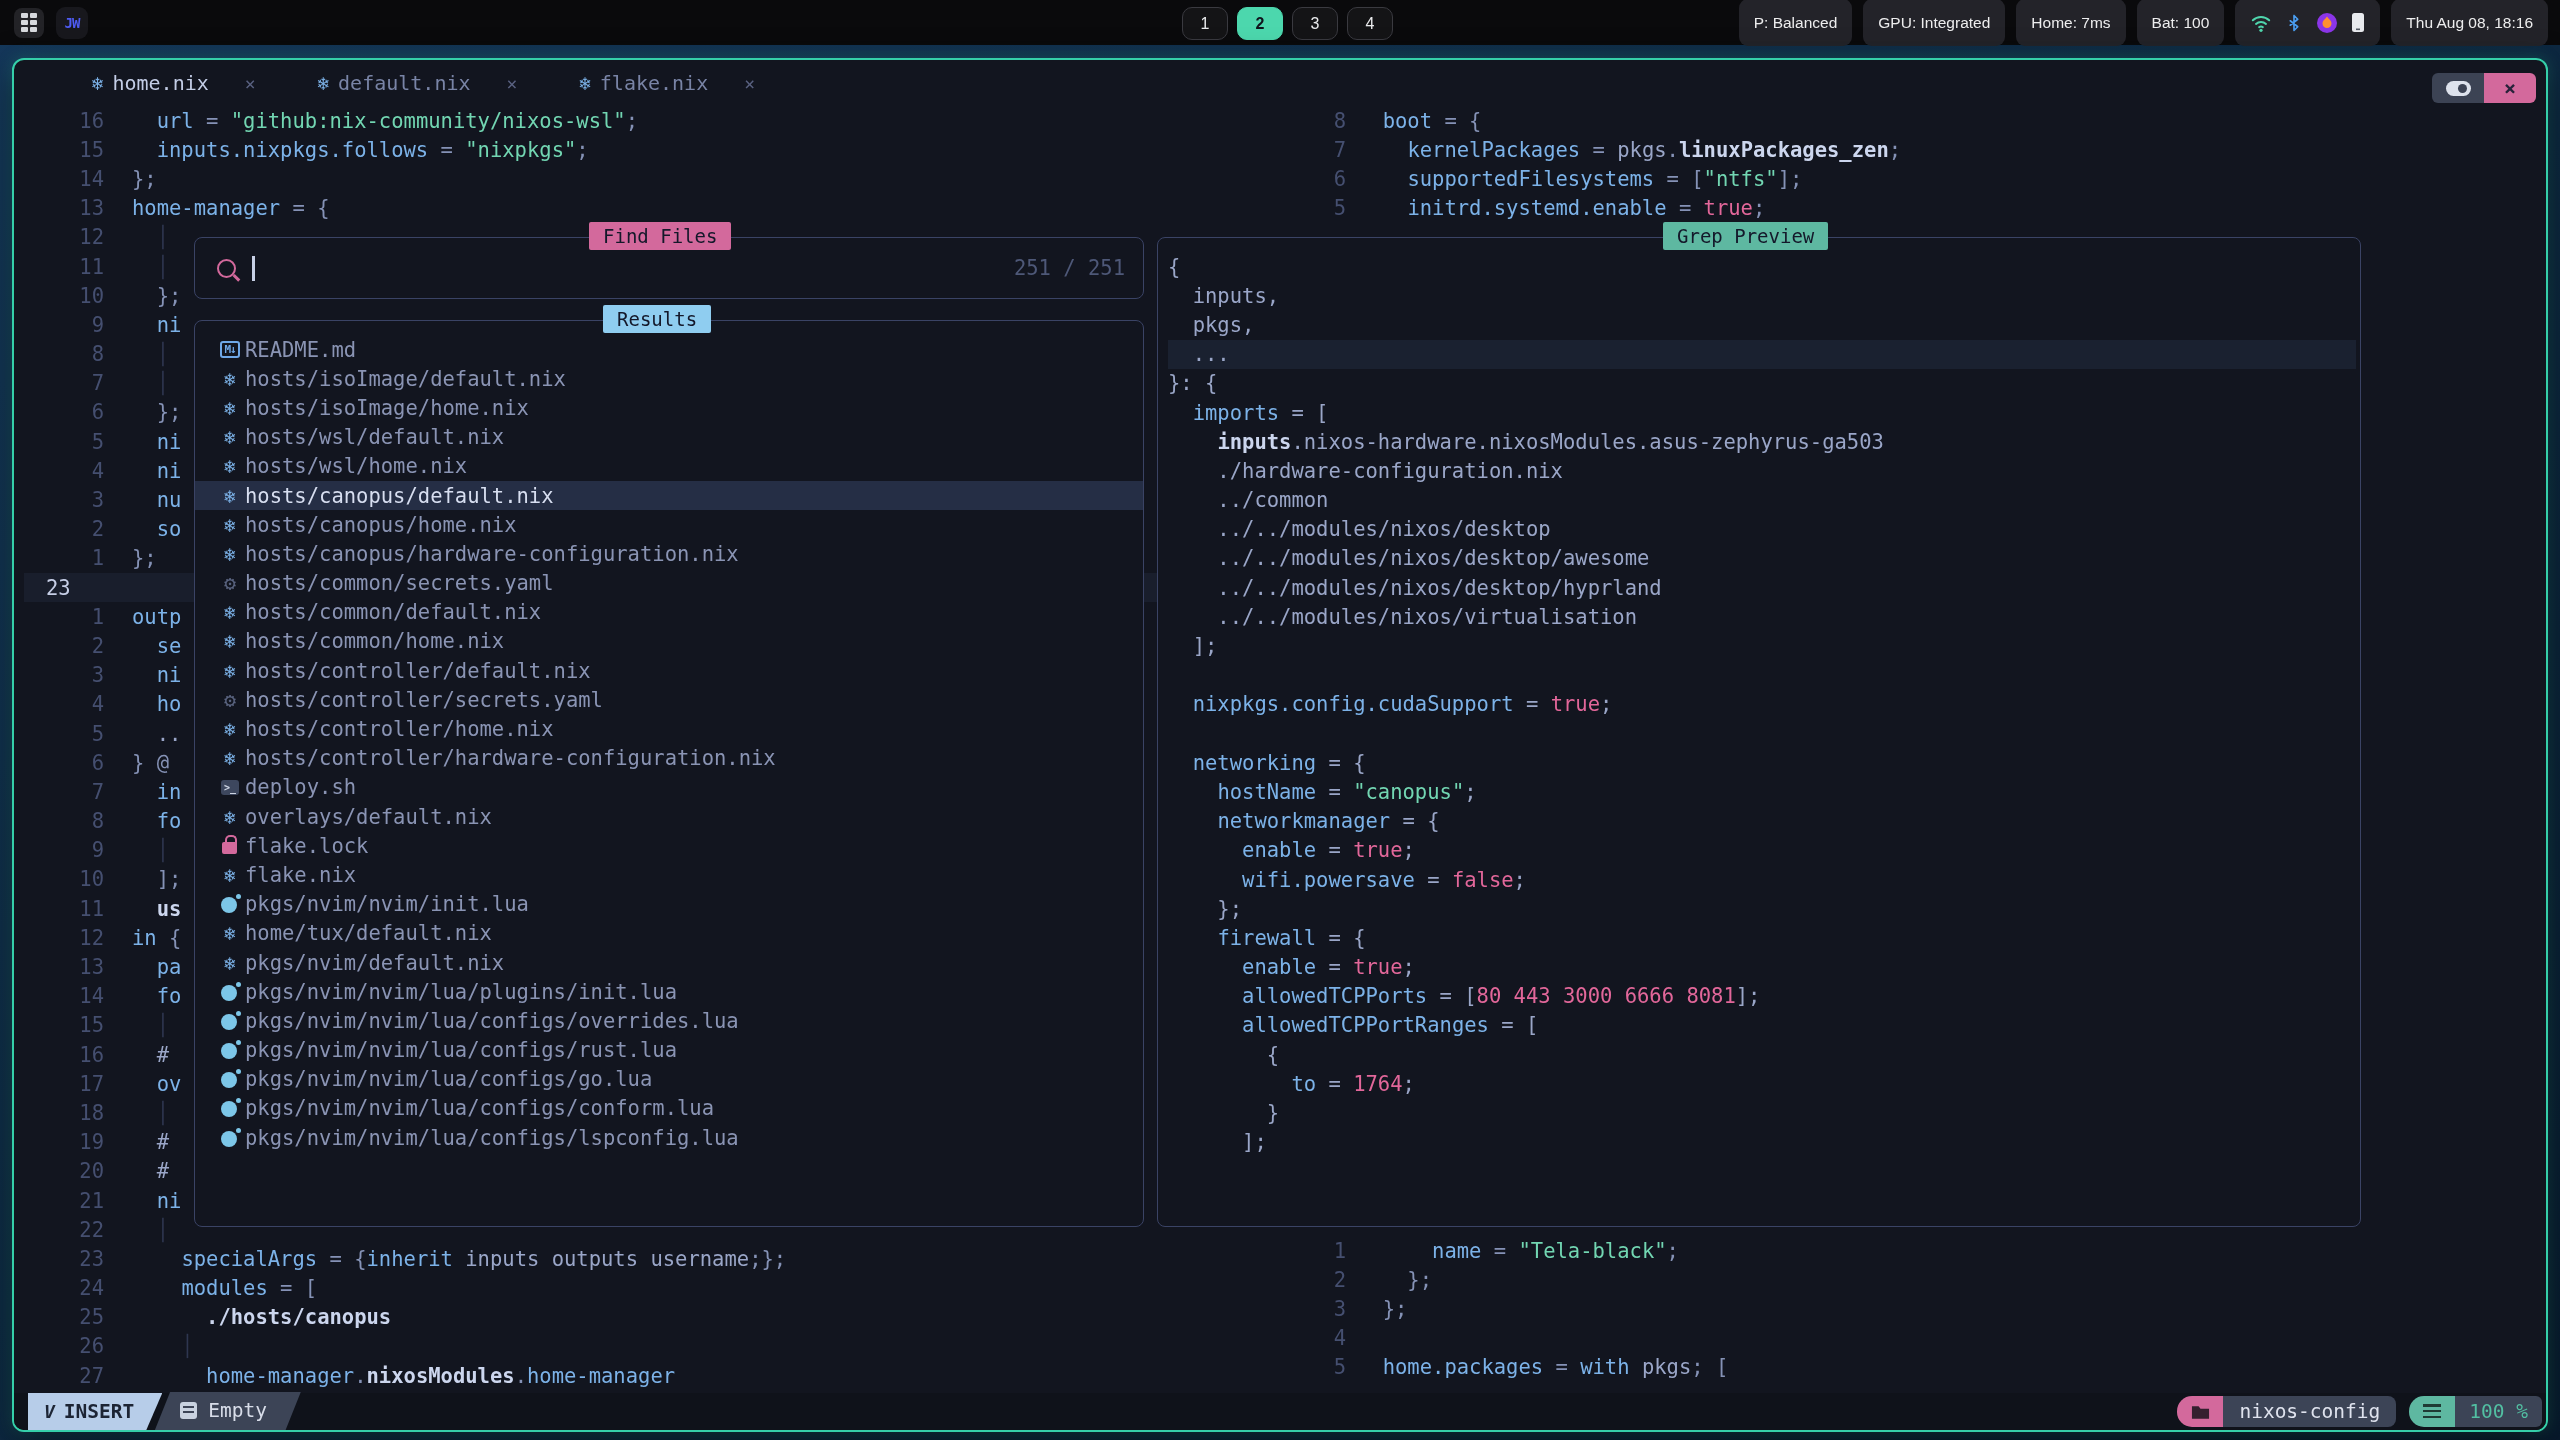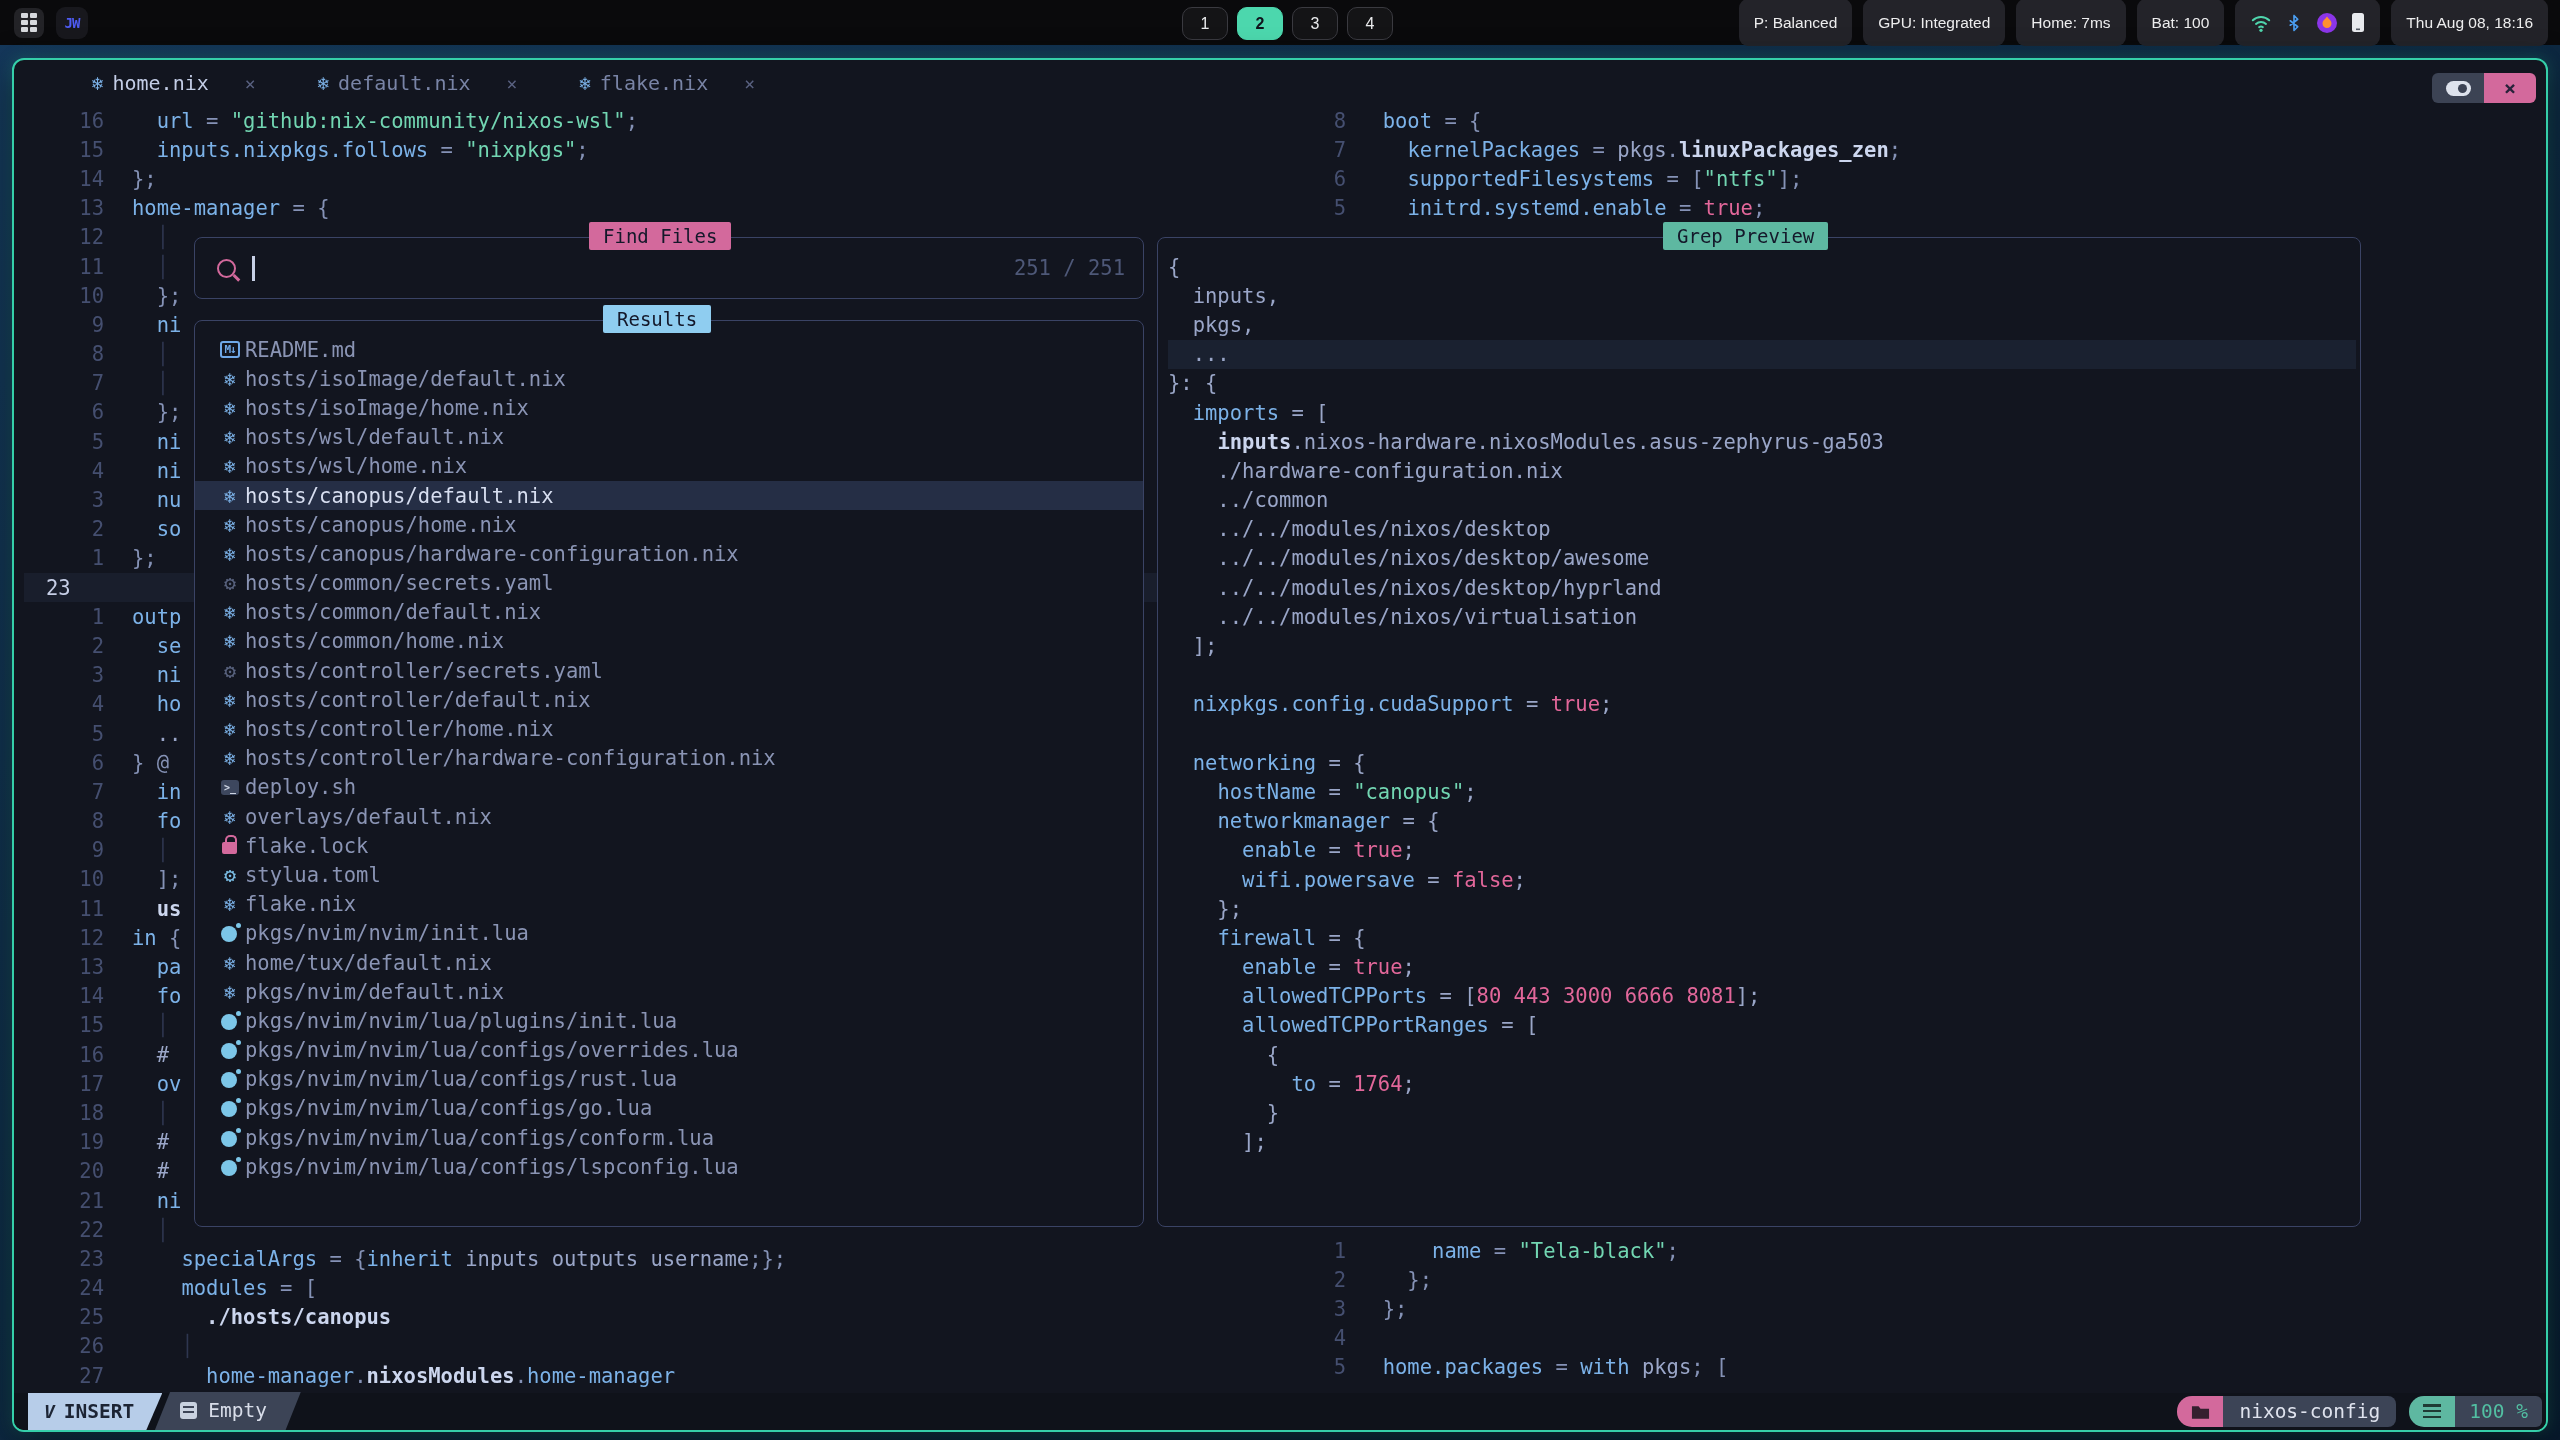--- a/index.html
+++ b/index.html
@@ -256,28 +256,27 @@
         <div class="ritem"><span class="fi fi-nix"></span><span>hosts/isoImage/default.nix</span></div>
         <div class="ritem"><span class="fi fi-nix"></span><span>hosts/isoImage/home.nix</span></div>
         <div class="ritem"><span class="fi fi-nix"></span><span>hosts/wsl/default.nix</span></div>
         <div class="ritem"><span class="fi fi-nix"></span><span>hosts/wsl/home.nix</span></div>
         <div class="ritem sel"><span class="fi fi-nix"></span><span>hosts/canopus/default.nix</span></div>
         <div class="ritem"><span class="fi fi-nix"></span><span>hosts/canopus/home.nix</span></div>
         <div class="ritem"><span class="fi fi-nix"></span><span>hosts/canopus/hardware-configuration.nix</span></div>
         <div class="ritem"><span class="fi fi-yaml"></span><span>hosts/common/secrets.yaml</span></div>
         <div class="ritem"><span class="fi fi-nix"></span><span>hosts/common/default.nix</span></div>
         <div class="ritem"><span class="fi fi-nix"></span><span>hosts/common/home.nix</span></div>
+        <div class="ritem"><span class="fi fi-nix"></span><span>hosts/controller/default.nix</span></div>
         <div class="ritem"><span class="fi fi-yaml"></span><span>hosts/controller/secrets.yaml</span></div>
-        <div class="ritem"><span class="fi fi-nix"></span><span>hosts/controller/default.nix</span></div>
         <div class="ritem"><span class="fi fi-nix"></span><span>hosts/controller/home.nix</span></div>
         <div class="ritem"><span class="fi fi-nix"></span><span>hosts/controller/hardware-configuration.nix</span></div>
         <div class="ritem"><span class="fi fi-sh"></span><span>deploy.sh</span></div>
         <div class="ritem"><span class="fi fi-nix"></span><span>overlays/default.nix</span></div>
         <div class="ritem"><span class="fi fi-lock"></span><span>flake.lock</span></div>
-        <div class="ritem"><span class="fi fi-toml"></span><span>stylua.toml</span></div>
         <div class="ritem"><span class="fi fi-nix"></span><span>flake.nix</span></div>
         <div class="ritem"><span class="fi fi-lua"></span><span>pkgs/nvim/nvim/init.lua</span></div>
         <div class="ritem"><span class="fi fi-nix"></span><span>home/tux/default.nix</span></div>
         <div class="ritem"><span class="fi fi-nix"></span><span>pkgs/nvim/default.nix</span></div>
         <div class="ritem"><span class="fi fi-lua"></span><span>pkgs/nvim/nvim/lua/plugins/init.lua</span></div>
         <div class="ritem"><span class="fi fi-lua"></span><span>pkgs/nvim/nvim/lua/configs/overrides.lua</span></div>
         <div class="ritem"><span class="fi fi-lua"></span><span>pkgs/nvim/nvim/lua/configs/rust.lua</span></div>
         <div class="ritem"><span class="fi fi-lua"></span><span>pkgs/nvim/nvim/lua/configs/go.lua</span></div>
         <div class="ritem"><span class="fi fi-lua"></span><span>pkgs/nvim/nvim/lua/configs/conform.lua</span></div>
         <div class="ritem"><span class="fi fi-lua"></span><span>pkgs/nvim/nvim/lua/configs/lspconfig.lua</span></div>

